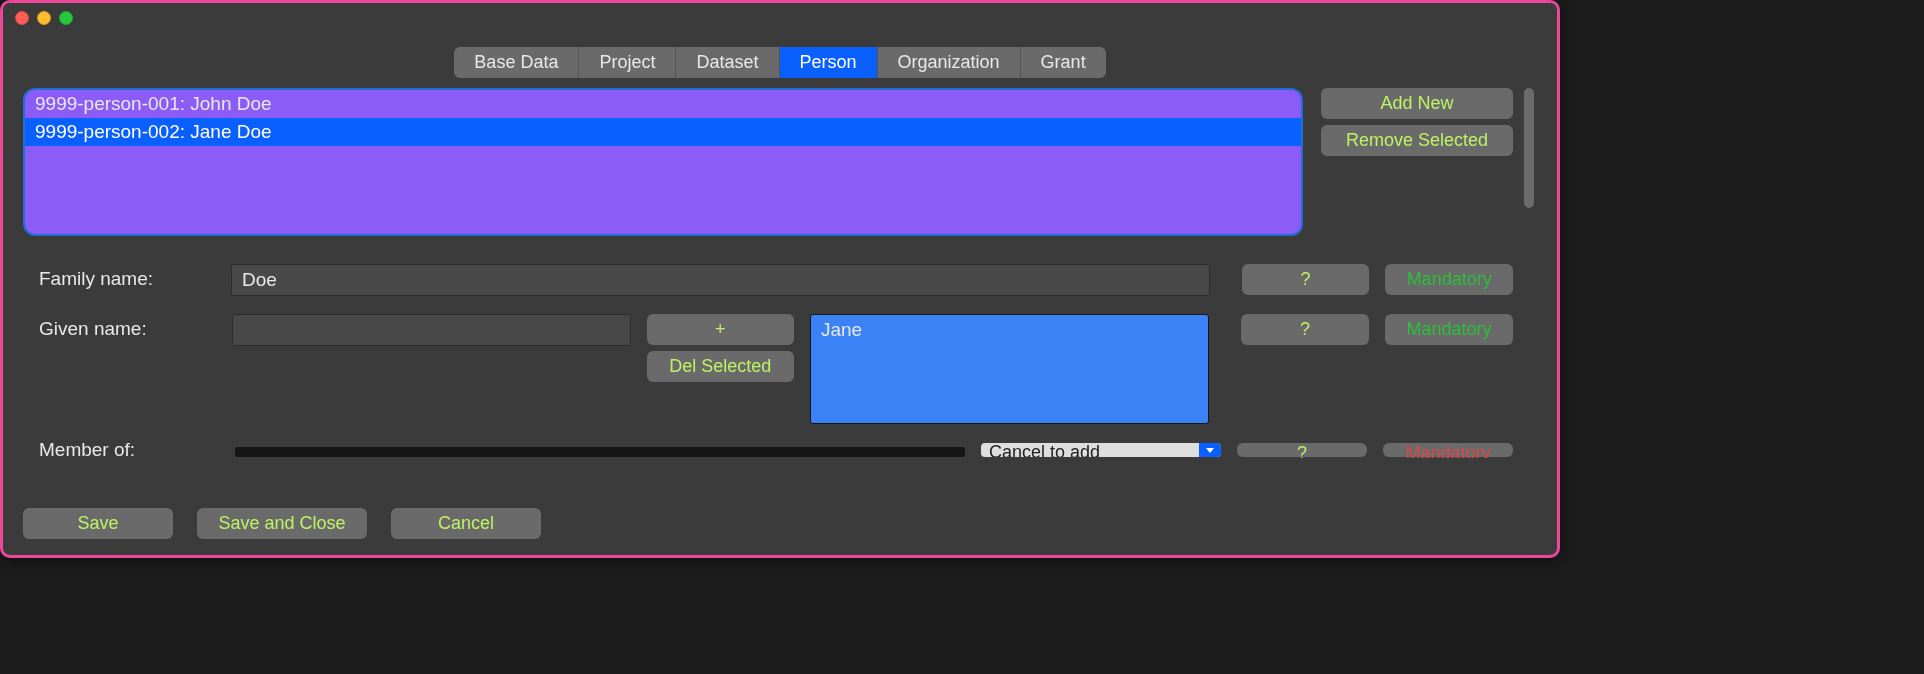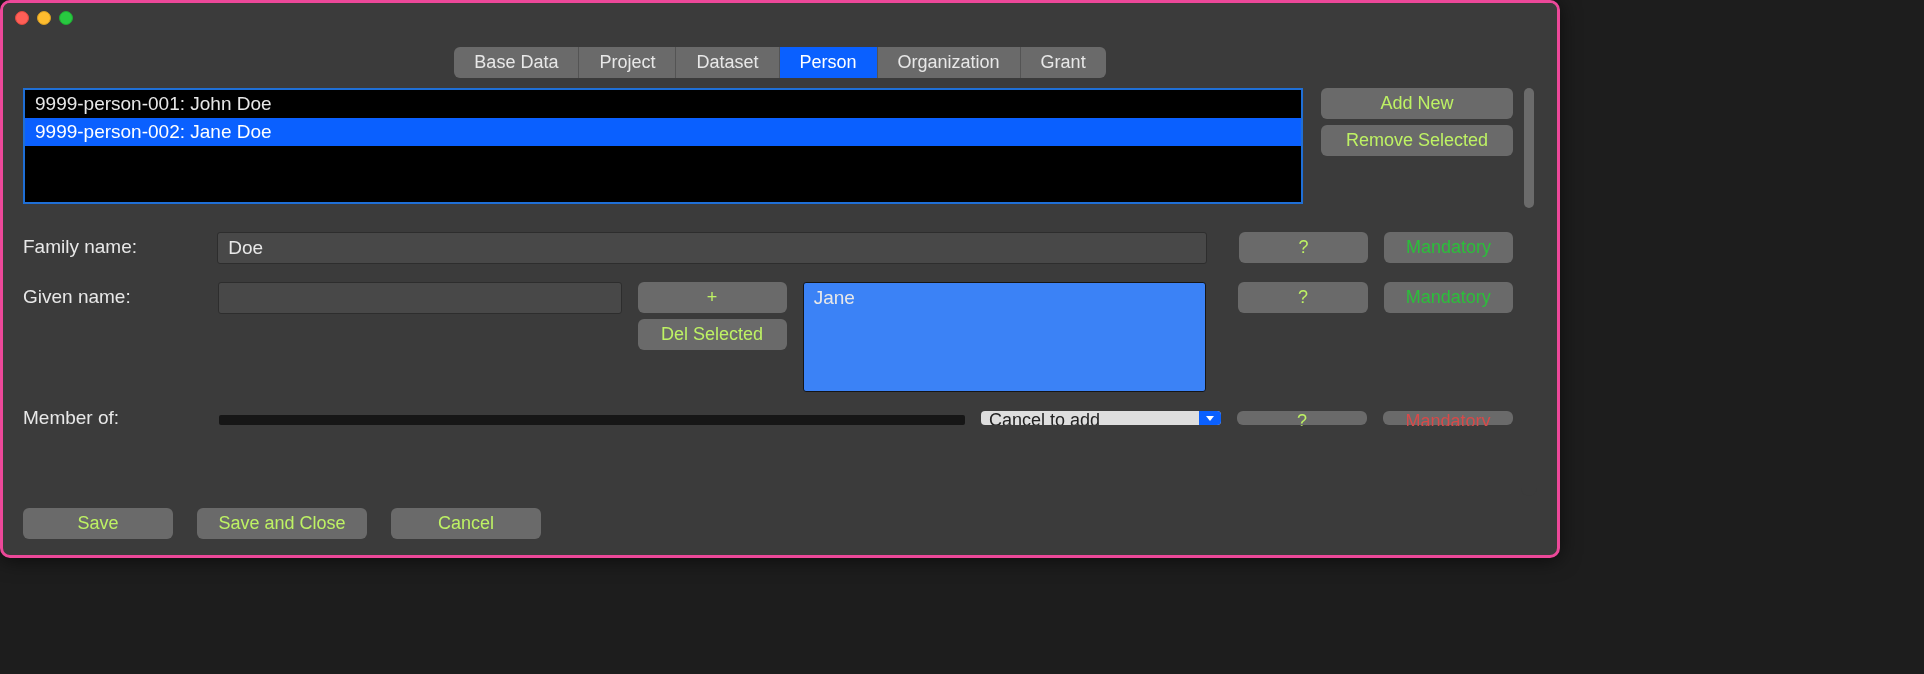--- a/index.html
+++ b/index.html
@@ -84,24 +84,24 @@
     border-radius: 5px;
   }
 
   .listarea {
     display: flex;
     gap: 18px;
     align-items: flex-start;
   }
   .listbox {
     flex: 1;
-    background: #000000;
+    background: #8b5cf6;
     border: 2px solid #1f6fd6;
-    border-radius: 0;
-    height: 116px;
+    border-radius: 12px;
+    height: 148px;
     overflow: hidden;
   }
   .listitem {
     padding: 3px 10px;
     font-size: 19px;
     color: #e8e8e8;
     cursor: pointer;
   }
   .listitem.sel { background: #0a60ff; color: #fff; }
 
@@ -120,20 +120,21 @@
     font-size: 18px;
     cursor: pointer;
     text-align: center;
   }
 
   .form-scroll {
     margin-top: 28px;
     flex: 1;
     overflow: hidden;
     position: relative;
+    margin-left: 16px;
   }
   .form {
     display: flex;
     flex-direction: column;
     gap: 18px;
   }
   .row {
     display: flex;
     align-items: flex-start;
     gap: 16px;

